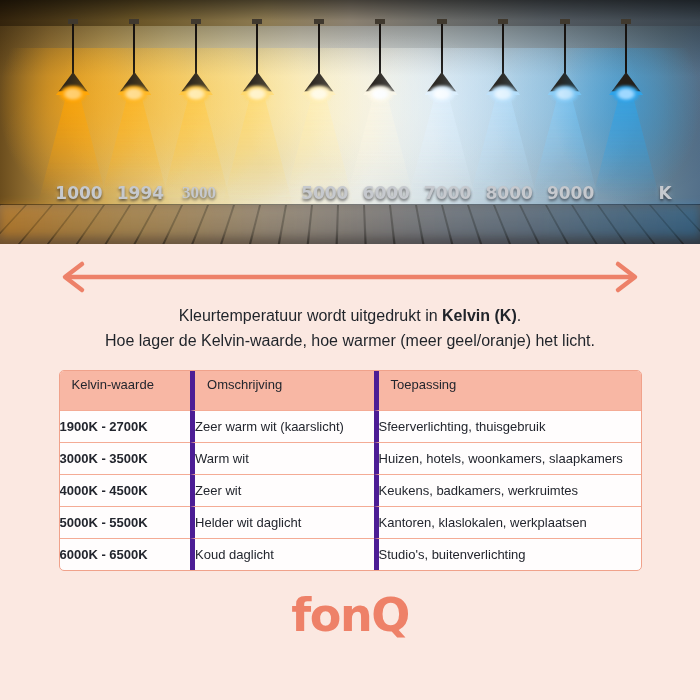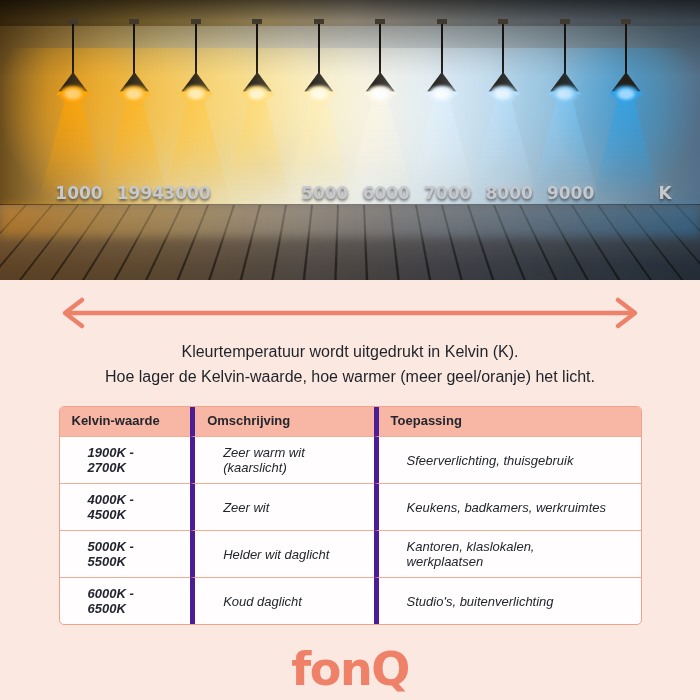--- a/index.html
+++ b/index.html
@@ -5,21 +5,21 @@
   * { margin:0; padding:0; box-sizing:border-box; }
   html,body { width:700px; height:700px; }
   body {
     background:#fbe8e1;
     font-family:"Liberation Sans", sans-serif;
     color:#21252c;
     overflow:hidden;
   }
 
   
-  .photo { position:relative; width:700px; height:280px; background:#141414; overflow:hidden; }
+  .photo { position:relative; width:700px; height:244px; background:#141414; overflow:hidden; }
   .ceiling {
     position:absolute; top:0; left:0; right:0; height:26px; z-index:1;
     background:
       linear-gradient(180deg, rgba(0,0,0,.5), rgba(0,0,0,0) 80%),
       linear-gradient(90deg,#33230c 0%,#6b5628 20%,#8d7b52 38%,#8a8070 50%,#6f6f6b 62%,#535a60 78%,#39444e 100%);
   }
   .wall {
     position:absolute; top:26px; left:0; right:0; height:180px; z-index:0;
     background:
       linear-gradient(180deg, rgba(22,17,10,.38) 0%, rgba(0,0,0,0) 28%),
@@ -65,31 +65,31 @@
     position:absolute; left:0; right:0; top:205px; height:32px; z-index:7; filter:blur(5px);
     background:linear-gradient(90deg, rgba(255,160,20,.35), rgba(255,205,100,.28) 18%, rgba(255,240,205,.22) 38%, rgba(240,250,255,.16) 55%, rgba(150,205,250,.2) 75%, rgba(40,150,230,.3) 100%);
   }
 
   
   .infographic { position:relative; width:700px; height:420px; background:#fbe8e1; }
   .arrow-svg { display:block; margin:16px auto 0; }
   .arrow-svg path, .arrow-svg polyline { stroke:#ed8169; stroke-width:4.5; fill:none; stroke-linecap:round; stroke-linejoin:round; }
   .intro { margin-top:9px; text-align:center; font-size:16px; line-height:25px; color:#1f2329; }
   .intro p { margin:0; }
-  .intro strong { font-weight:400; }
+  .intro strong { font-weight:700; }
 
   table.kelvin {
     width:583px; margin:17px auto 0; border-collapse:separate; border-spacing:0;
     background:#fffdfd; font-size:13px; color:#23262e;
     border:1px solid #f0a28b; border-radius:5px; overflow:hidden;
   }
   table.kelvin th {
-    background:#f8b7a4; font-weight:700; text-align:left; padding:6px 12px 8px;
-  }
-  table.kelvin td { border-top:1px solid #f4ab95; padding:8px 28px;font-style:italic; }
+    background:#f8b7a4; font-weight:400; text-align:left; padding:6px 12px 18px;
+  }
+  table.kelvin td { border-top:1px solid #f4ab95; padding:8px 0; }
   table.kelvin th + th, table.kelvin td + td { border-left:5px solid #4c1d95; }
   table.kelvin td.kelvin-col { font-weight:700; }
   .col-1 { width:131px; } .col-2 { width:184px; } .col-3 { width:268px; }
 
   .logo {
     margin-top:17px; text-align:center;
     font:700 46px "DejaVu Sans", sans-serif; color:#ee8168; letter-spacing:-1.5px;
   }
 </style>
 </head>
@@ -166,21 +166,21 @@
         <div class="wallglow" style="background:radial-gradient(ellipse at 50% 35%, #2fa3e899 0%, #2fa3e855 35%, rgba(0,0,0,0) 70%)"></div>
         <div class="beam" style="background:linear-gradient(180deg, #2fa3e8cc, #2fa3e833 70%, rgba(0,0,0,0))"></div>
         <div class="cord"></div>
         <div class="shade" style="background:linear-gradient(180deg,#241f19 0 82%, #2fa3e8 86%)"></div>
         <div class="bulb" style="background:radial-gradient(ellipse, #9fd8ff 0 30%, #2fa3e8 55%, rgba(0,0,0,0) 75%)"></div>
       </div>
     </div>
   <div class="scale-row">
       <span class="scale-num" style="left: 79px;">1000</span>
       <span class="scale-num" style="left: 140.45px;">1994</span>
-      <span class="scale-num" style="left: 187px;">3000</span>
+      <span class="scale-num" style="left: 199px; font-family: Liberation Serif, serif;">3000</span>
       <span class="scale-num" style="left: 263.35px; margin-top: 43px;">4000</span>
       <span class="scale-num" style="left: 324.8px;">5000</span>
       <span class="scale-num" style="left: 386.25px;">6000</span>
       <span class="scale-num" style="left: 447.7px;">7000</span>
       <span class="scale-num" style="left: 509.15px;">8000</span>
       <span class="scale-num" style="left: 570.6px;">9000</span>
       <span class="scale-num" style="left: 632.05px; margin-top: 33px;">10000</span>
       <span class="scale-num" style="left: 665px;">K</span>
     </div>
   <div class="wall-base"></div>
@@ -216,20 +216,25 @@
           <th>Toepassing</th>
         </tr>
       </thead>
     <tbody>
         <tr>
           <td class="kelvin-col">1900K - 2700K</td>
           <td>Zeer warm wit (kaarslicht)</td>
           <td>Sfeerverlichting, thuisgebruik</td>
         </tr>
         <tr>
+          <td class="kelvin-col">3000K - 3500K</td>
+          <td>Warm wit</td>
+          <td>Huizen, hotels, woonkamers, slaapkamers</td>
+        </tr>
+        <tr>
           <td class="kelvin-col">4000K - 4500K</td>
           <td>Zeer wit</td>
           <td>Keukens, badkamers, werkruimtes</td>
         </tr>
         <tr>
           <td class="kelvin-col">5000K - 5500K</td>
           <td>Helder wit daglicht</td>
           <td>Kantoren, klaslokalen, werkplaatsen</td>
         </tr>
         <tr>

